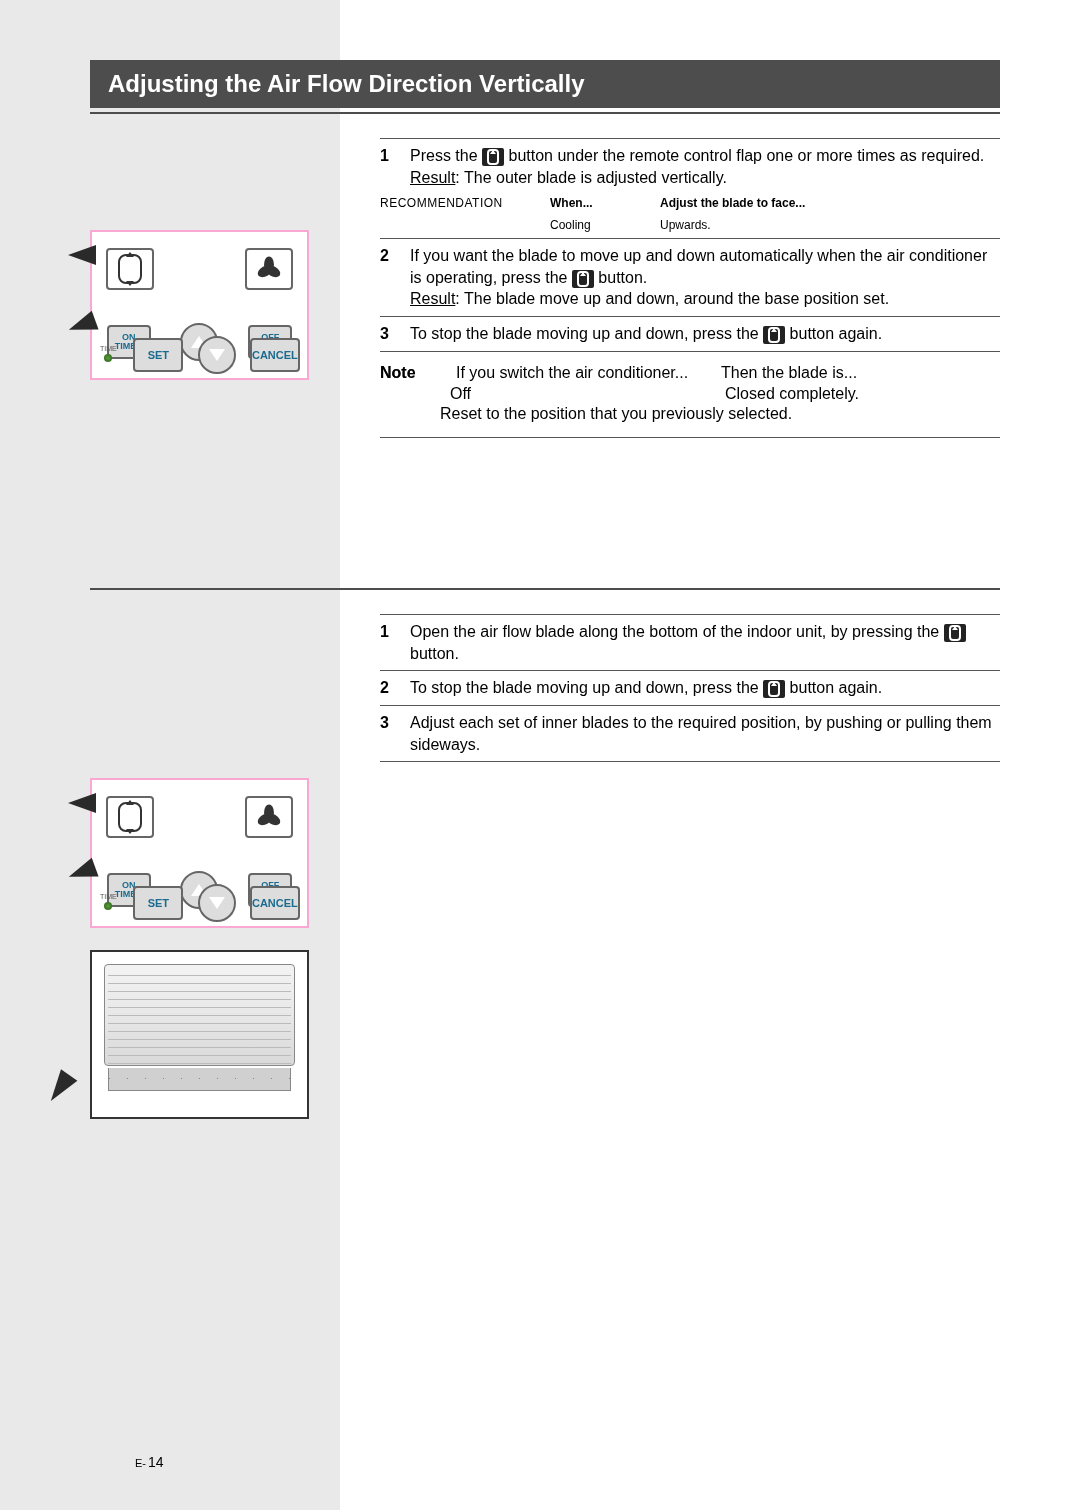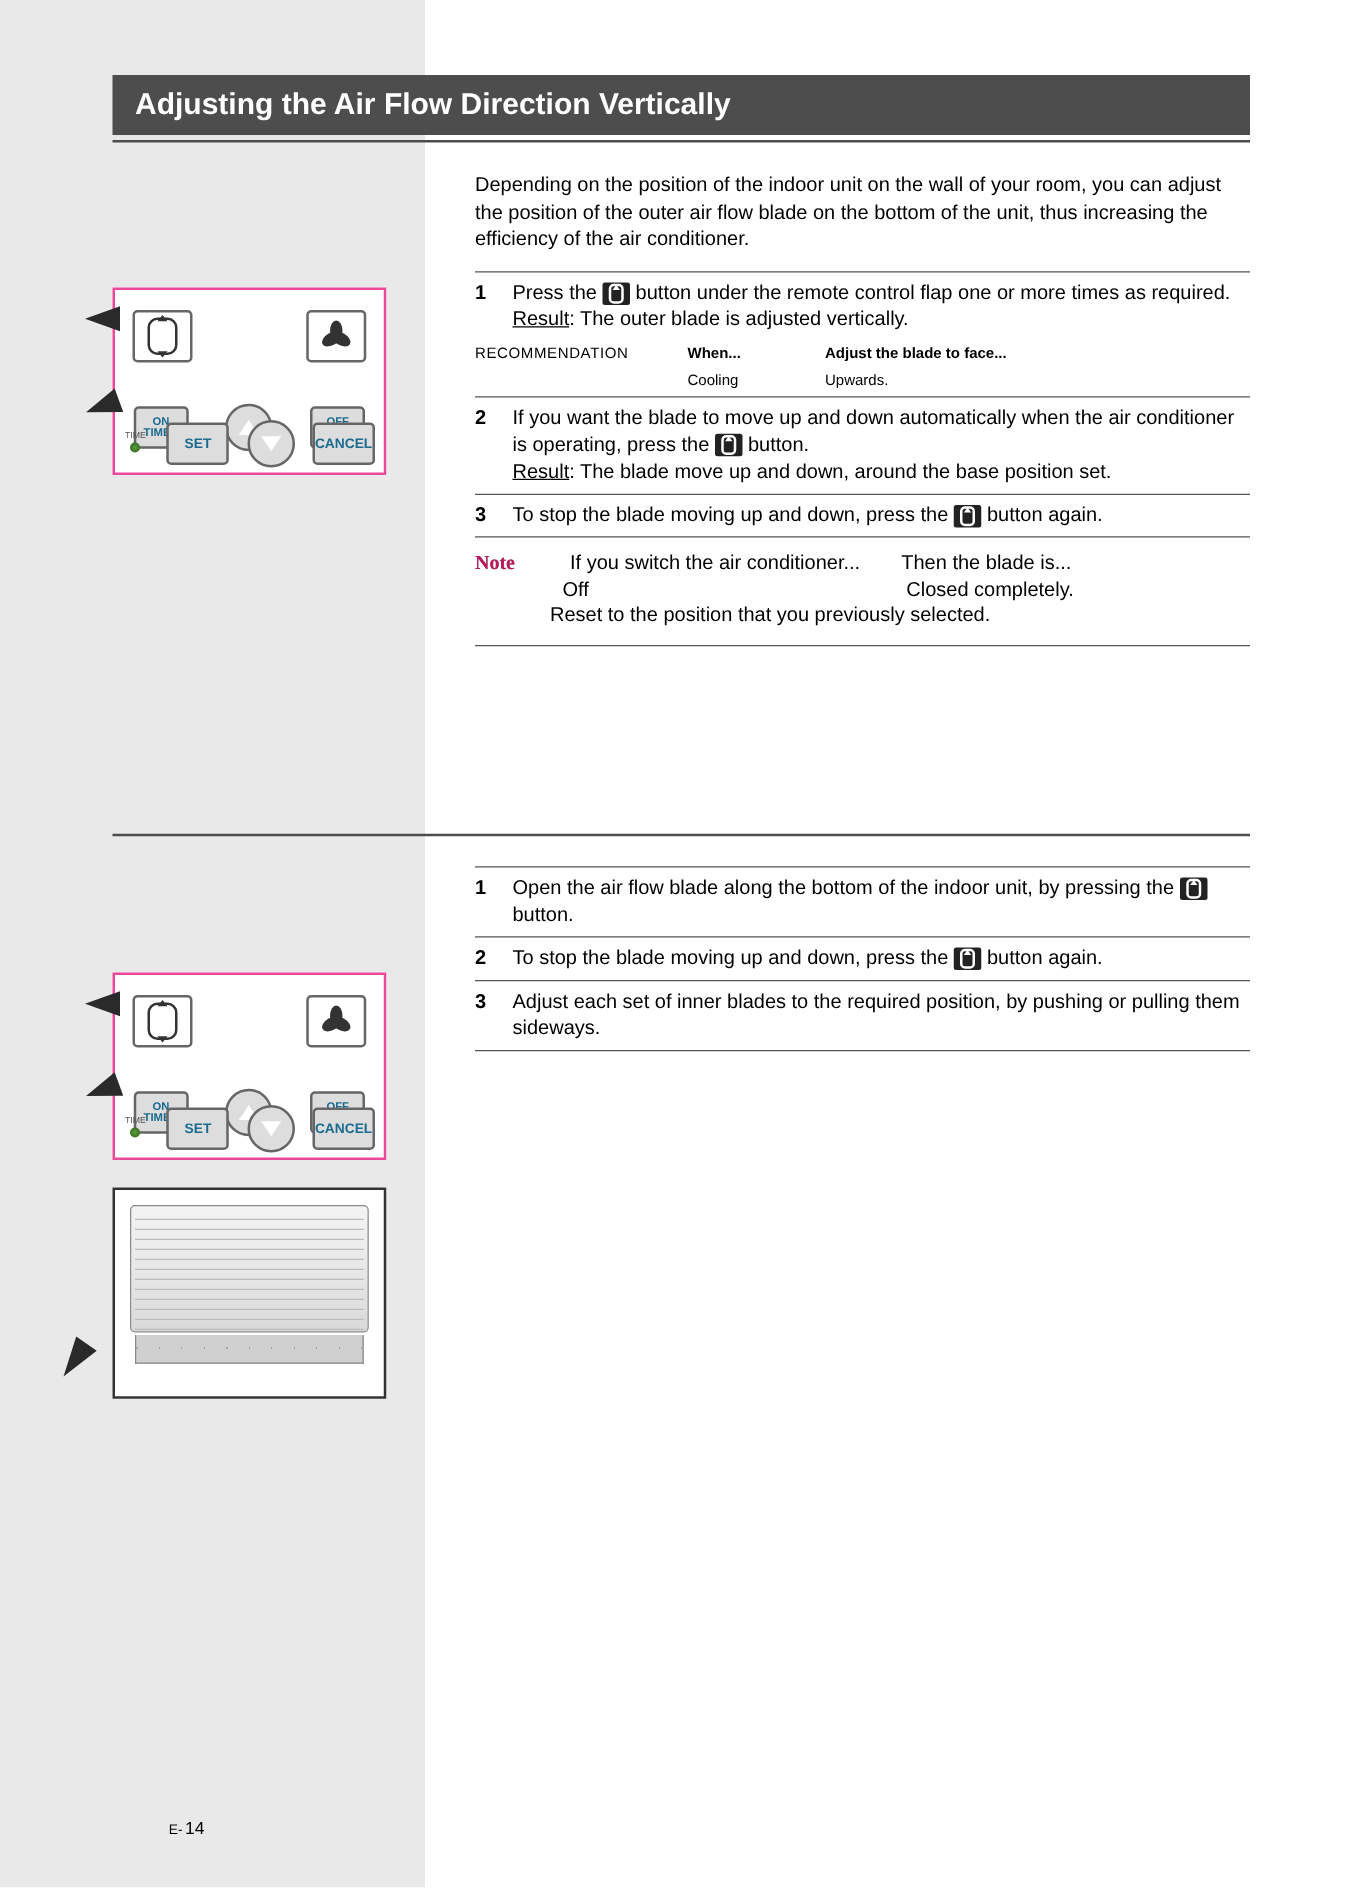--- a/index.html
+++ b/index.html
@@ -16,32 +16,32 @@
   .step-text{flex:1;}
   .inline-icon{display:inline-block;vertical-align:middle;width:22px;height:18px;background:#222;border-radius:2px;position:relative;}
   .inline-icon::after{content:"";position:absolute;left:50%;top:50%;width:8px;height:12px;border:2px solid #fff;border-radius:4px;transform:translate(-50%,-50%);}
   .inline-icon::before{content:"";position:absolute;left:50%;top:2px;width:0;height:0;border-left:3px solid transparent;border-right:3px solid transparent;border-bottom:4px solid #fff;transform:translateX(-50%);}
   .rec-row{display:flex;font-size:12px;margin-top:8px;}
   .rec-label{width:170px;letter-spacing:0.5px;}
   .rec-when{width:110px;}
   .rec-adj{flex:1;}
   .bold{font-weight:bold;}
   .note-row{display:flex;font-size:16px;line-height:1.35;margin-top:10px;}
-  .note-label{width:60px;color:#be185d;font-weight:bold;text-shadow:0 0 0 #777;font-family:Liberation Serif, serif;}
+  .note-label{width:60px;color:#000000;font-weight:bold;text-shadow:0 0 0 #777;}
   .note-body{flex:1;margin-left:16px;}
   .note-table{margin-left:60px;font-size:16px;}
   .note-table .row{display:flex;margin-top:2px;}
   .note-table .c1{width:275px;padding-left:10px;}
   .note-table .c2{flex:1;}
   .section2{margin-top:150px;}
   .page-num{position:absolute;left:135px;bottom:40px;font-size:14px;text-align:center;}
   .page-num .e{font-size:11px;margin-right:2px;}
 
   
-  .remote{position:absolute;width:215px;height:146px;background:#fff;border:2px solid #ec4899;}
+  .remote{position:absolute;width:215px;height:146px;background:#fff;border:2px solid #f9a8d4;}
   .remote.r1{left:90px;top:230px;}
   .remote.r2{left:90px;top:778px;}
   .rc-row{display:flex;justify-content:space-around;align-items:center;height:50%;}
   .rc-btn{border:2px solid #666;border-radius:4px;width:44px;height:38px;display:flex;align-items:center;justify-content:center;font-size:10px;color:#1a6b8f;background:#fff;}
   .rc-btn.small{width:40px;height:30px;}
   .rc-btn.gray{background:#ddd;color:#1a6b8f;font-weight:bold;font-size:11px;}
   .rc-btn.timer{flex-direction:column;line-height:1;width:40px;height:30px;font-size:9px;}
   .rc-circle{width:34px;height:34px;border:2px solid #666;border-radius:50%;display:flex;align-items:center;justify-content:center;background:#ddd;}
   .tri-up{width:0;height:0;border-left:8px solid transparent;border-right:8px solid transparent;border-bottom:12px solid #fff;}
   .tri-down{width:0;height:0;border-left:8px solid transparent;border-right:8px solid transparent;border-top:12px solid #fff;}
@@ -73,21 +73,20 @@
 <div class="page">
   <div class="gray-sidebar"></div>
 
   <div class="content">
 
     <div>
       <div class="heading">Adjusting the Air Flow Direction Vertically</div>
       <div class="heading-underline"></div>
 
       <div class="body-col">
-        <div class="intro">Depending on the position of the indoor unit on the wall of your room, you can adjust the position of the outer air flow blade on the bottom of the unit, thus increasing the efficiency of the air conditioner.</div>
         <hr class="hr">
 
         <div class="step">
           <div class="step-num">1</div>
           <div class="step-text">
             <span>Press the </span>
             <span class="inline-icon"></span>
             <span> button under the remote control flap one or more times as required.</span><br>
             <span class="ul" style="text-decoration:underline">Result</span><span>:   The outer blade is adjusted vertically.</span>
           </div>

